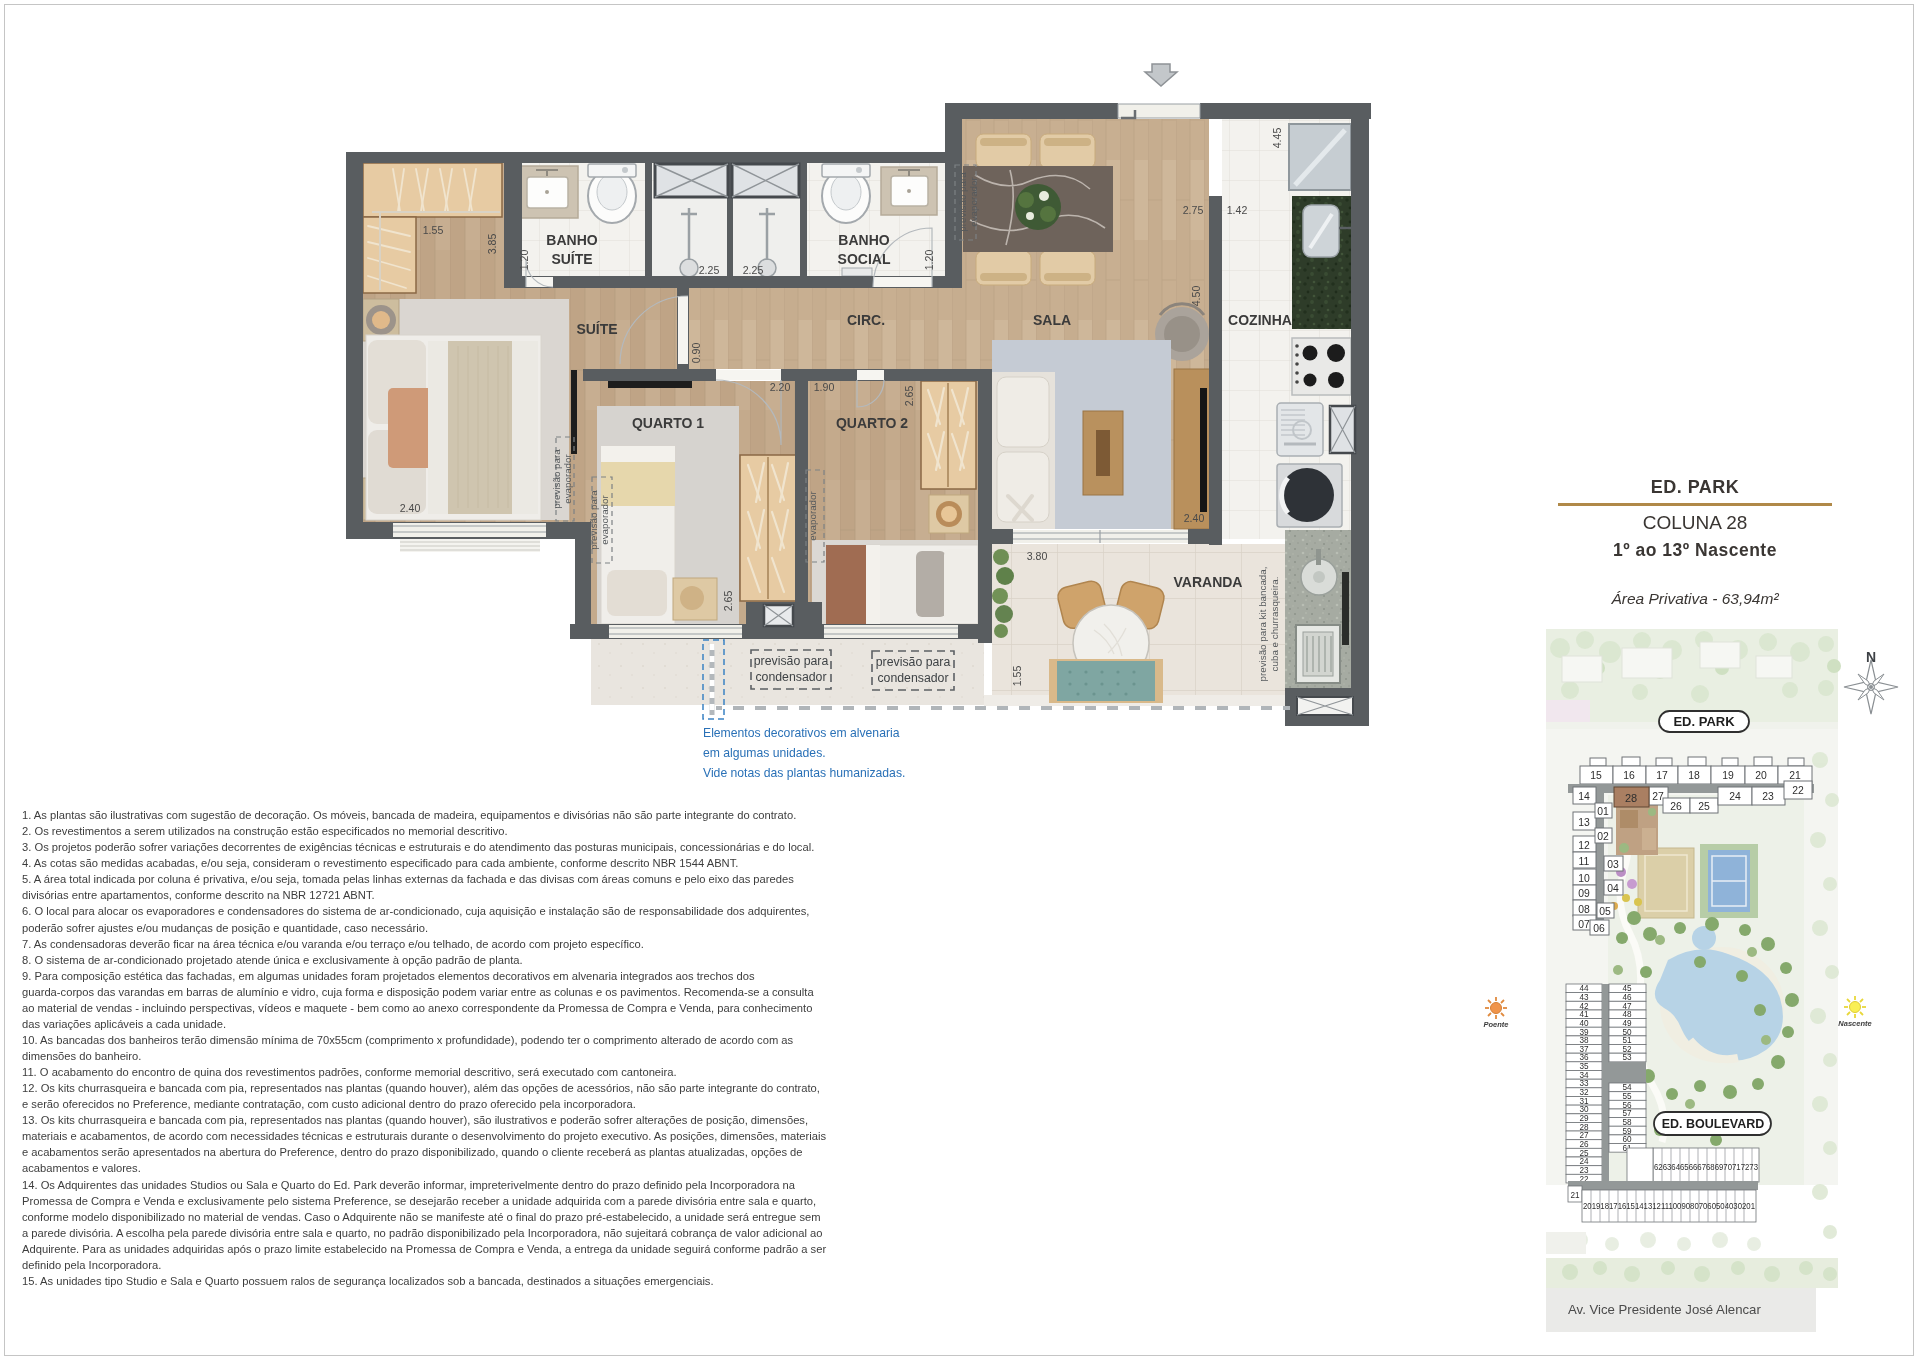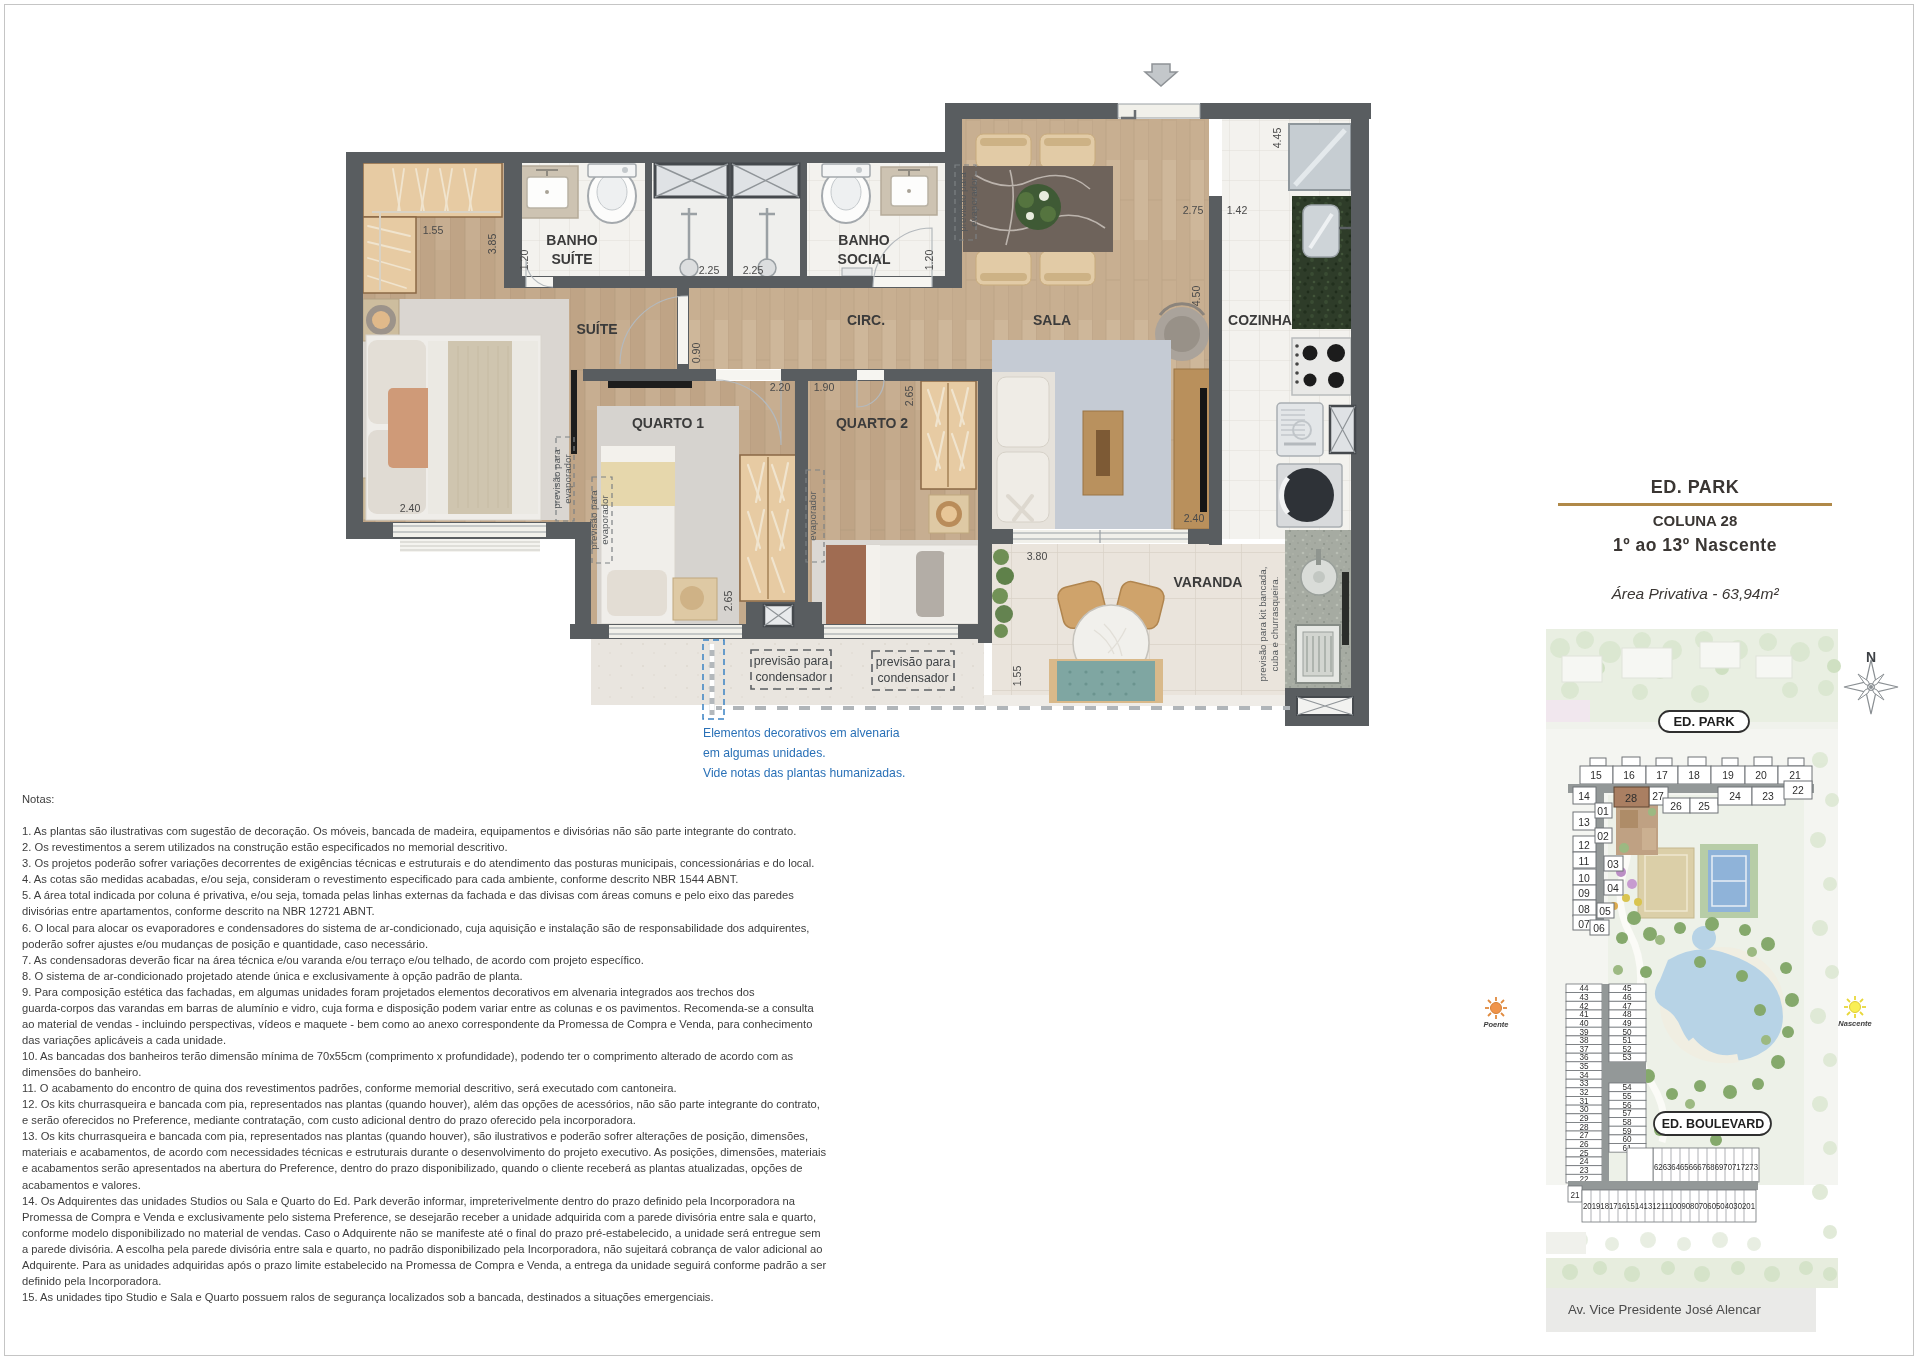--- a/index.html
+++ b/index.html
@@ -2,21 +2,21 @@
 <html><head>
 <meta charset="utf-8">
 <style>
 html,body{margin:0;padding:0;background:#fff;}
 #page{position:relative;width:1920px;height:1358px;background:#fff;overflow:hidden;font-family:"Liberation Sans",sans-serif;}
 #frame{position:absolute;left:4px;top:4px;right:6px;bottom:2px;border:1px solid #c5c5c5;}
 #notes{position:absolute;left:22px;top:791px;width:1500px;font-size:11.2px;line-height:16.07px;color:#3d3d3d;}
 #titles{position:absolute;left:1545px;top:470px;width:300px;text-align:center;color:#3a3633;}
 .t1{font-size:18px;font-weight:bold;letter-spacing:.5px;margin-top:7px;}
 .gold{height:0;border-top:3px solid #b08948;margin:5px 13px 6px 13px;}
-.t2{font-size:15px;font-weight:bold;margin-top:4px;}
+.t2{font-size:19px;font-weight:normal;margin-top:4px;}
 .t3{font-size:17.5px;font-weight:bold;margin-top:6px;letter-spacing:.5px;}
 .t4{font-size:15.5px;font-weight:normal;font-style:italic;margin-top:29px;}
 </style>
 </head>
 <body>
 <div id="page">
 <div id="frame"></div>
 <svg width="1920" height="1358" viewBox="0 0 1920 1358" style="position:absolute;left:0;top:0;">
 <defs>
 <pattern id="wood" width="28" height="160" patternUnits="userSpaceOnUse">
@@ -800,21 +800,20 @@
 </g>
 </svg>
 <div id="titles">
 <div class="t1">ED. PARK</div>
 <div class="gold"></div>
 <div class="t2">COLUNA 28</div>
 <div class="t3">1º ao 13º Nascente</div>
 <div class="t4">Área Privativa - 63,94m²</div>
 </div>
 <div id="notes">
-<div>Notas:</div>
 <div style="height:16.07px"></div>
 <div>1. As plantas são ilustrativas com sugestão de decoração. Os móveis, bancada de madeira, equipamentos e divisórias não são parte integrante do contrato.<br>
 2. Os revestimentos a serem utilizados na construção estão especificados no memorial descritivo.<br>
 3. Os projetos poderão sofrer variações decorrentes de exigências técnicas e estruturais e do atendimento das posturas municipais, concessionárias e do local.<br>
 4. As cotas são medidas acabadas, e/ou seja, consideram o revestimento especificado para cada ambiente, conforme descrito NBR 1544 ABNT.<br>
 5. A área total indicada por coluna é privativa, e/ou seja, tomada pelas linhas externas da fachada e das divisas com áreas comuns e pelo eixo das paredes<br>
 divisórias entre apartamentos, conforme descrito na NBR 12721 ABNT.<br>
 6. O local para alocar os evaporadores e condensadores do sistema de ar-condicionado, cuja aquisição e instalação são de responsabilidade dos adquirentes,<br>
 poderão sofrer ajustes e/ou mudanças de posição e quantidade, caso necessário.<br>
 7. As condensadoras deverão ficar na área técnica e/ou varanda e/ou terraço e/ou telhado, de acordo com projeto específico.<br>

